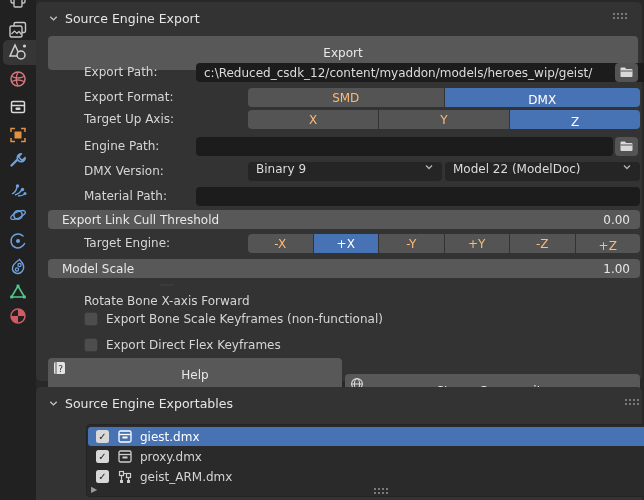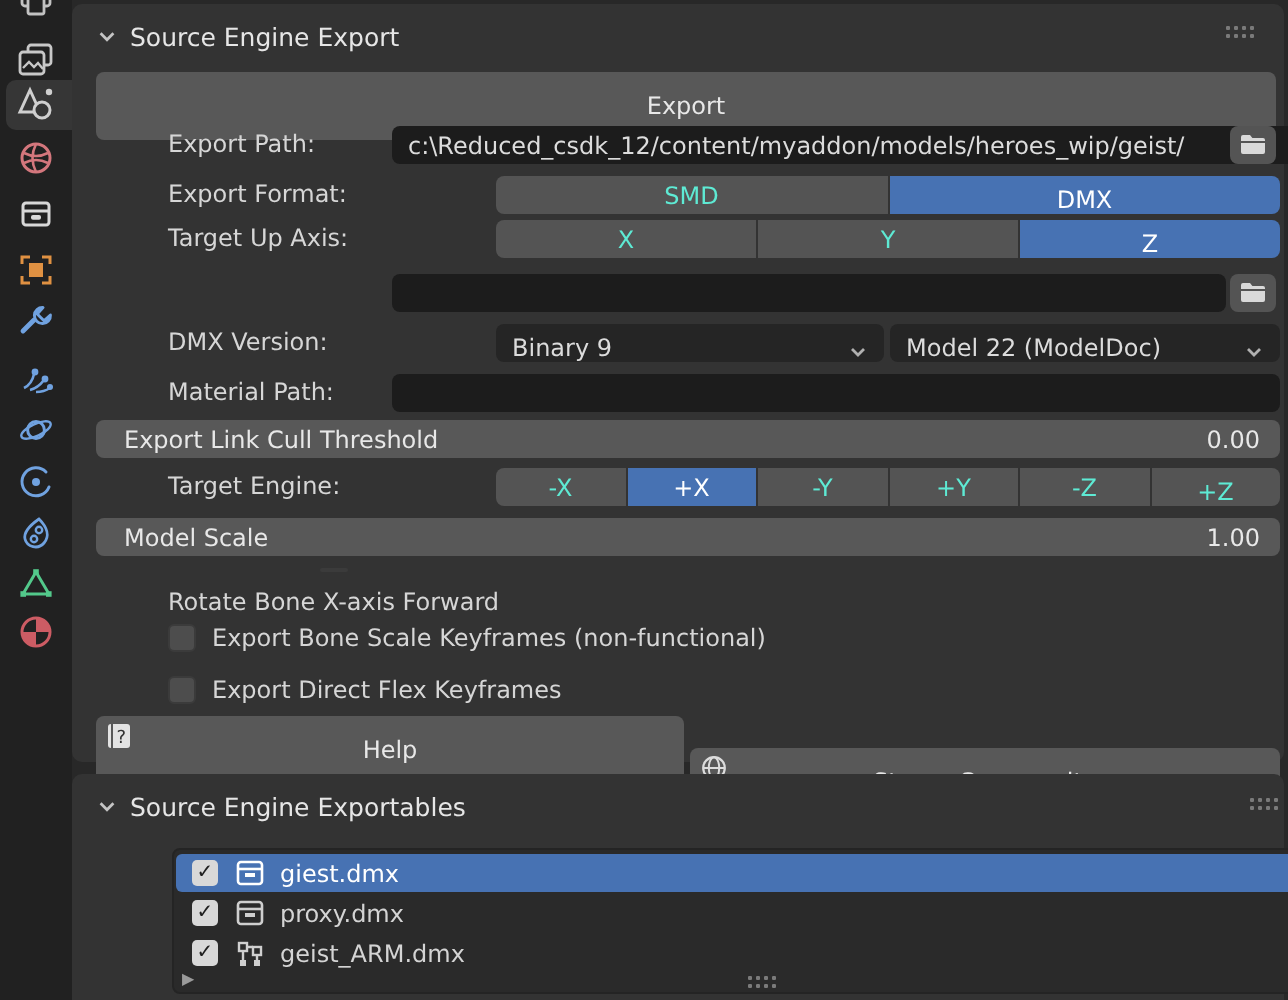--- a/index.html
+++ b/index.html
@@ -25,30 +25,30 @@
   .grip{position:absolute;width:15px;height:7px;
         background-image:radial-gradient(#7a7a7a 1px, transparent 1.2px);
         background-size:4px 4px;background-position:0 0;}
 
   .row-label{position:absolute;left:48px;height:19px;line-height:19px;color:#d6d6d6;}
 
   .btn{position:absolute;height:34px;background:#585858;border-radius:4px;
        display:flex;align-items:center;justify-content:center;color:#e8e8e8;cursor:default;}
 
   .seg-group{position:absolute;height:19px;display:flex;gap:1px;}
-  .seg{flex:1;background:#545454;display:flex;align-items:center;justify-content:center;color:#5eead4;}
+  .seg{flex:1;background:#545454;display:flex;align-items:center;justify-content:center;color:#fdba74;}
   .seg.sel{background:#4772b3;color:#ffffff;}
   .seg:first-child{border-radius:4px 0 0 4px;}
   .seg:last-child{border-radius:0 4px 4px 0;align-items:flex-end;}
 
   .tfield{position:absolute;height:19px;background:#1c1c1c;border-radius:4px;border:none;
           color:#dcdcdc;font-family:inherit;font-size:12px;padding:0 8px;box-sizing:border-box;outline:none;}
   .folder-btn{position:absolute;width:23px;height:19px;background:#545454;border-radius:4px;
               display:flex;align-items:center;justify-content:center;}
-  .dropdown{position:absolute;height:19px;background:#252525;border-radius:4px;display:flex;align-items:flex-end;
+  .dropdown{position:absolute;height:19px;background:#252525;border-radius:4px;display:flex;align-items:flex-start;
             color:#dcdcdc;padding:0 8px;box-sizing:border-box;}
   .dropdown .dd-label{flex:1;overflow:hidden;white-space:nowrap;}
   .slider{position:absolute;height:19px;background:#585858;border-radius:4px;display:flex;align-items:center;
           color:#e8e8e8;padding:0 10px;box-sizing:border-box;}
   .slider .s-label{flex:1;padding-left:4px;}
   .slider .s-value{text-align:right;}
 
   .chk-row{position:absolute;left:48px;height:18px;display:flex;align-items:center;gap:8px;}
   .chk-box{width:14px;height:14px;background:#4d4d4d;border:1px solid #3b3b3b;border-radius:3px;box-sizing:border-box;}
 
@@ -212,20 +212,21 @@
           <span>X</span>
         </div>
       <div class="seg">
           <span>Y</span>
         </div>
       <div class="seg sel">
           <span>Z</span>
         </div>
     </div>
 
+    <div class="row-label" style="top:135px;">Engine Path:</div>
     <input class="tfield" style="left: 160px; top: 135px; width: 417px;" value="">
     <div class="folder-btn" style="left:579px;top:135px;">
       <svg width="13" height="11" viewBox="0 0 13 11">
           <path d="M0.5 1.5 a1 1 0 0 1 1-1 H5 l1.2 1.5 H11.5 a1 1 0 0 1 1 1 V9 a1 1 0 0 1 -1 1 H1.5 a1 1 0 0 1 -1-1 Z" fill="#d9d9d9"></path>
           <line x1="0.5" y1="4" x2="12.5" y2="4" stroke="#545454" stroke-width="1"></line>
         </svg>
     </div>
 
     <div class="row-label" style="top:160px;">DMX Version:</div>
     <div class="dropdown" style="left:212px;top:160px;width:194px;">

